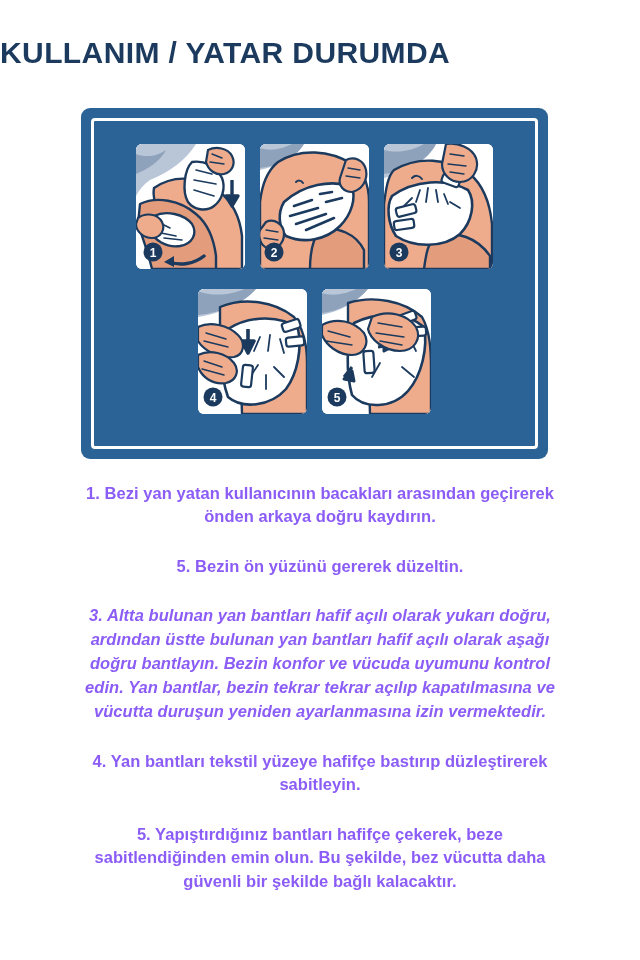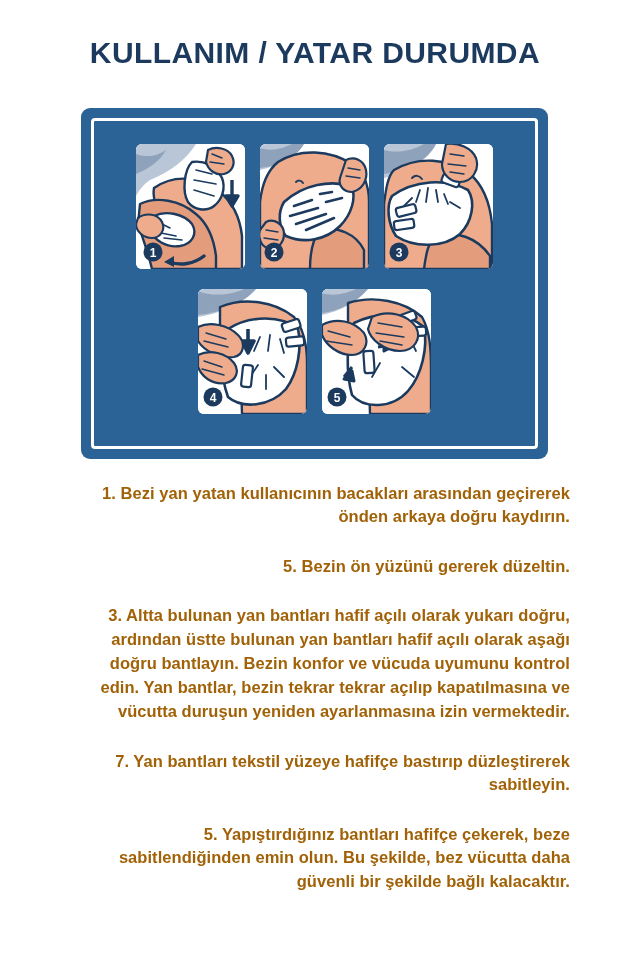--- a/index.html
+++ b/index.html
@@ -16,27 +16,26 @@
     background: #ffffff;
     overflow: hidden;
   }
 
   
   .title {
     position: absolute;
     top: 36px;
     left: 0;
     width: 540px;
-    text-align: right;
+    text-align: left;
     font-size: 30px;
     font-weight: bold;
     letter-spacing: 0.4px;
     color: #1b3a5e;
     white-space: nowrap;
-    padding-left: 44px;
   }
 
   
   .panel {
     position: absolute;
     left: 81px;
     top: 108px;
     width: 467px;
     height: 351px;
     background: #2c6396;
@@ -68,32 +67,32 @@
     position: relative;
   }
   .tile svg { display: block; width: 109px; height: 125px; }
 
   
   .steps {
     position: absolute;
     left: 70px;
     top: 482px;
     width: 500px;
-    text-align: right;
-    color: #a16207;
+    text-align: center;
+    color: #8b5cf6;
   }
   .step {
     font-size: 16.5px;
     line-height: 1.42;
     font-weight: bold;
     margin-bottom: 26px;
     letter-spacing: 0.05px;
   }
   .step:last-child { margin-bottom: 16px; }
-  .s3 { line-height: 1.45; }
+  .s3 { line-height: 1.45; font-style: italic; }
 </style>
 </head>
 <body>
 
 <div class="page">
 
   <div class="title">KULLANIM / YATAR DURUMDA</div>
 
   <div class="panel">
     <div class="panel-inner-border"></div>
@@ -241,17 +240,17 @@
         </svg>
       </div>
 
     </div>
   </div>
 
   <div class="steps">
     <p class="step">1. Bezi yan yatan kullanıcının bacakları arasından geçirerek önden arkaya doğru kaydırın.</p>
     <p class="step">5. Bezin ön yüzünü gererek düzeltin.</p>
     <p class="step s3">3. Altta bulunan yan bantları hafif açılı olarak yukarı doğru, ardından üstte bulunan yan bantları hafif açılı olarak aşağı doğru bantlayın. Bezin konfor ve vücuda uyumunu kontrol edin. Yan bantlar, bezin tekrar tekrar açılıp kapatılmasına ve vücutta duruşun yeniden ayarlanmasına izin vermektedir.</p>
-    <p class="step">7. Yan bantları tekstil yüzeye hafifçe bastırıp düzleştirerek sabitleyin.</p>
+    <p class="step">4. Yan bantları tekstil yüzeye hafifçe bastırıp düzleştirerek sabitleyin.</p>
     <p class="step">5. Yapıştırdığınız bantları hafifçe çekerek, beze sabitlendiğinden  emin olun. Bu şekilde, bez vücutta daha güvenli bir şekilde bağlı kalacaktır.</p>
   </div>
 
 </div>
 
 </body></html>

